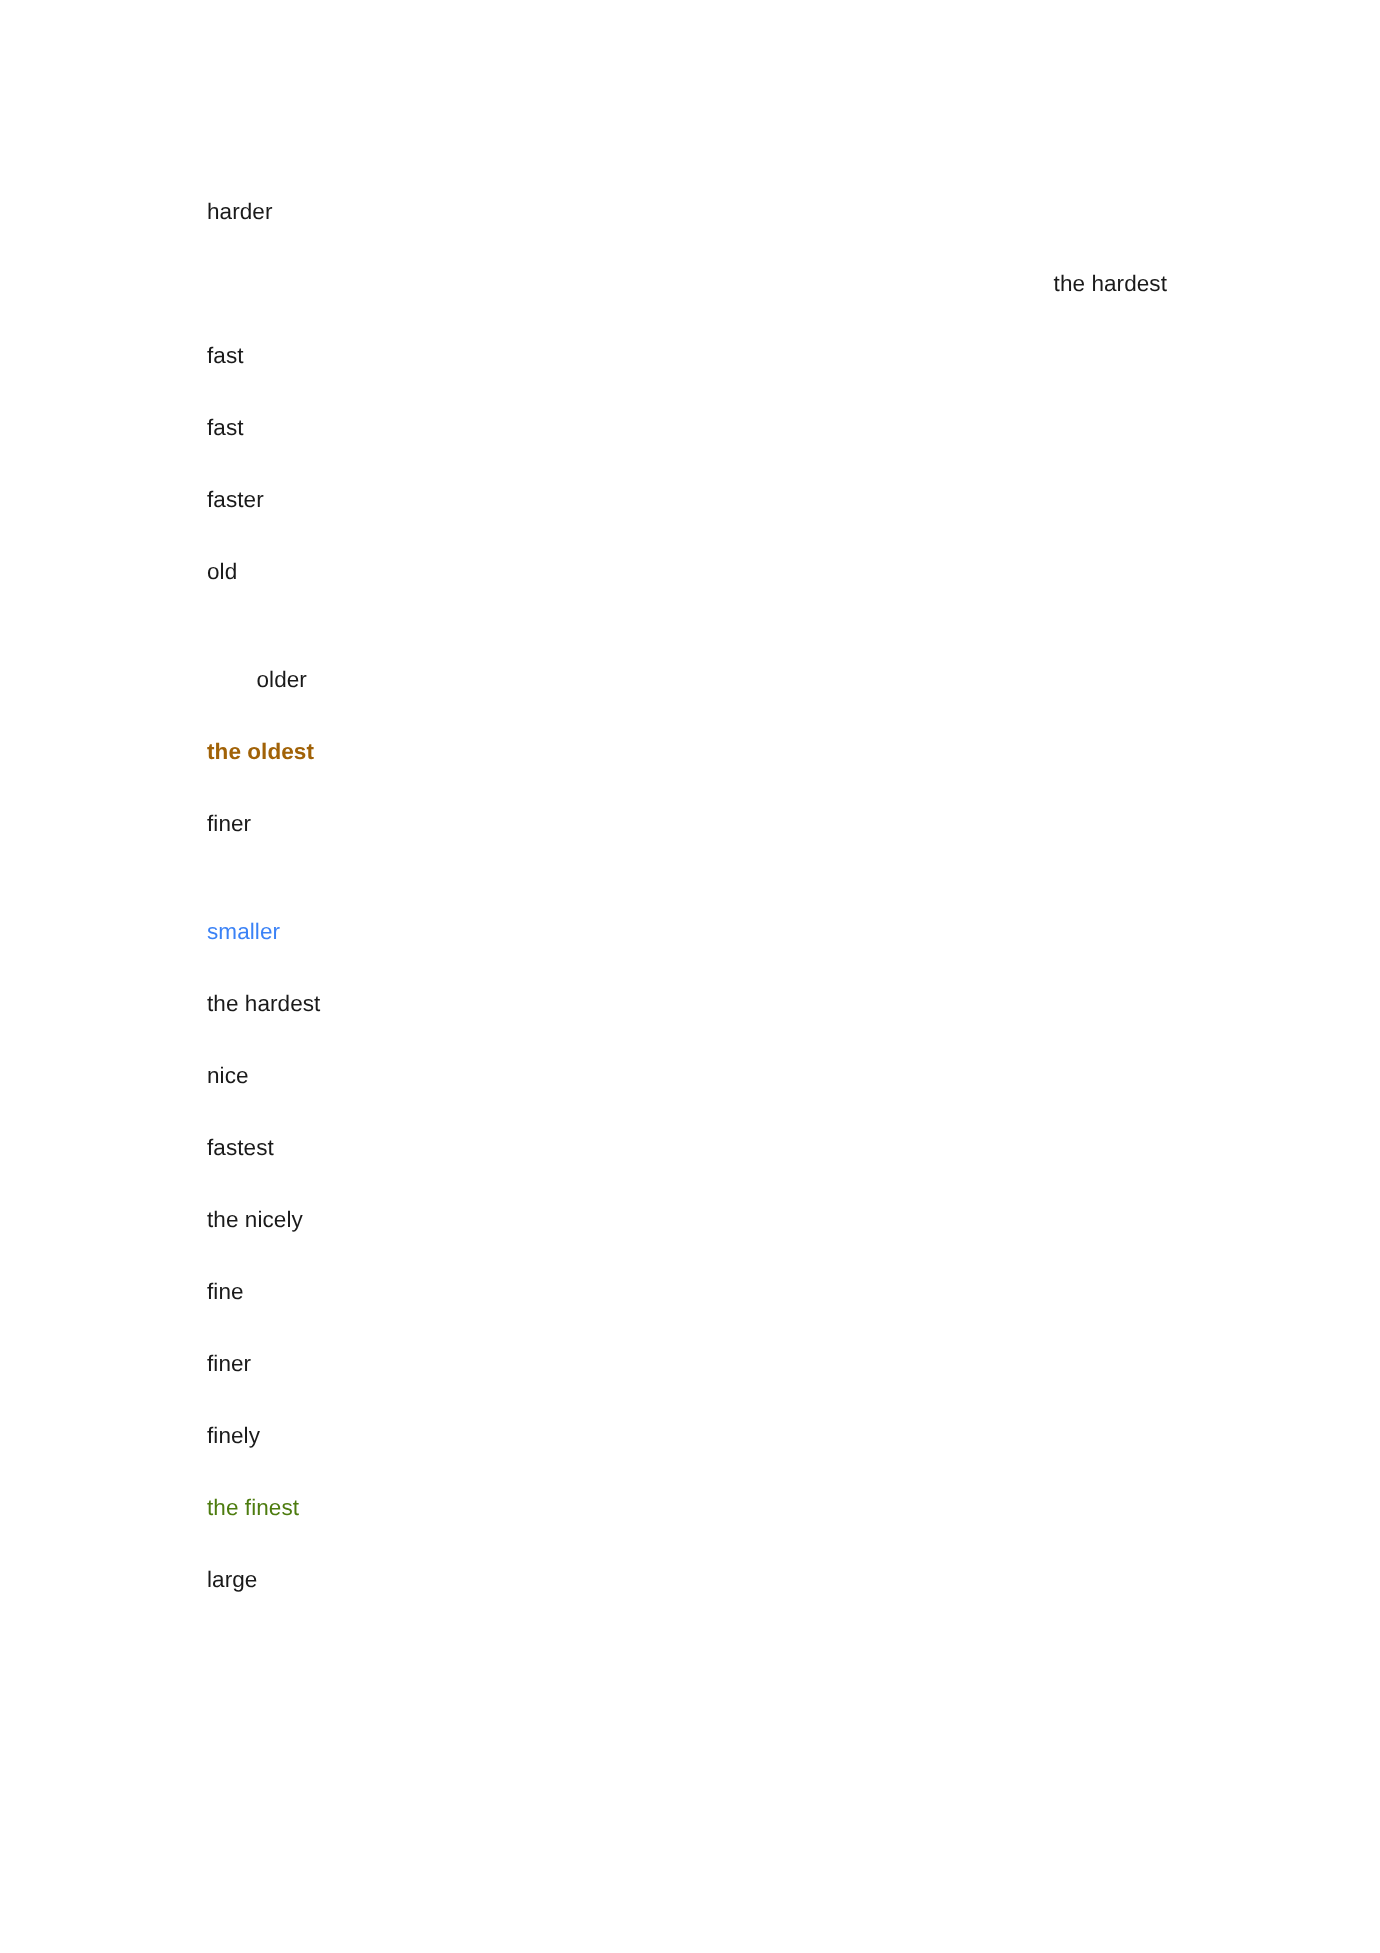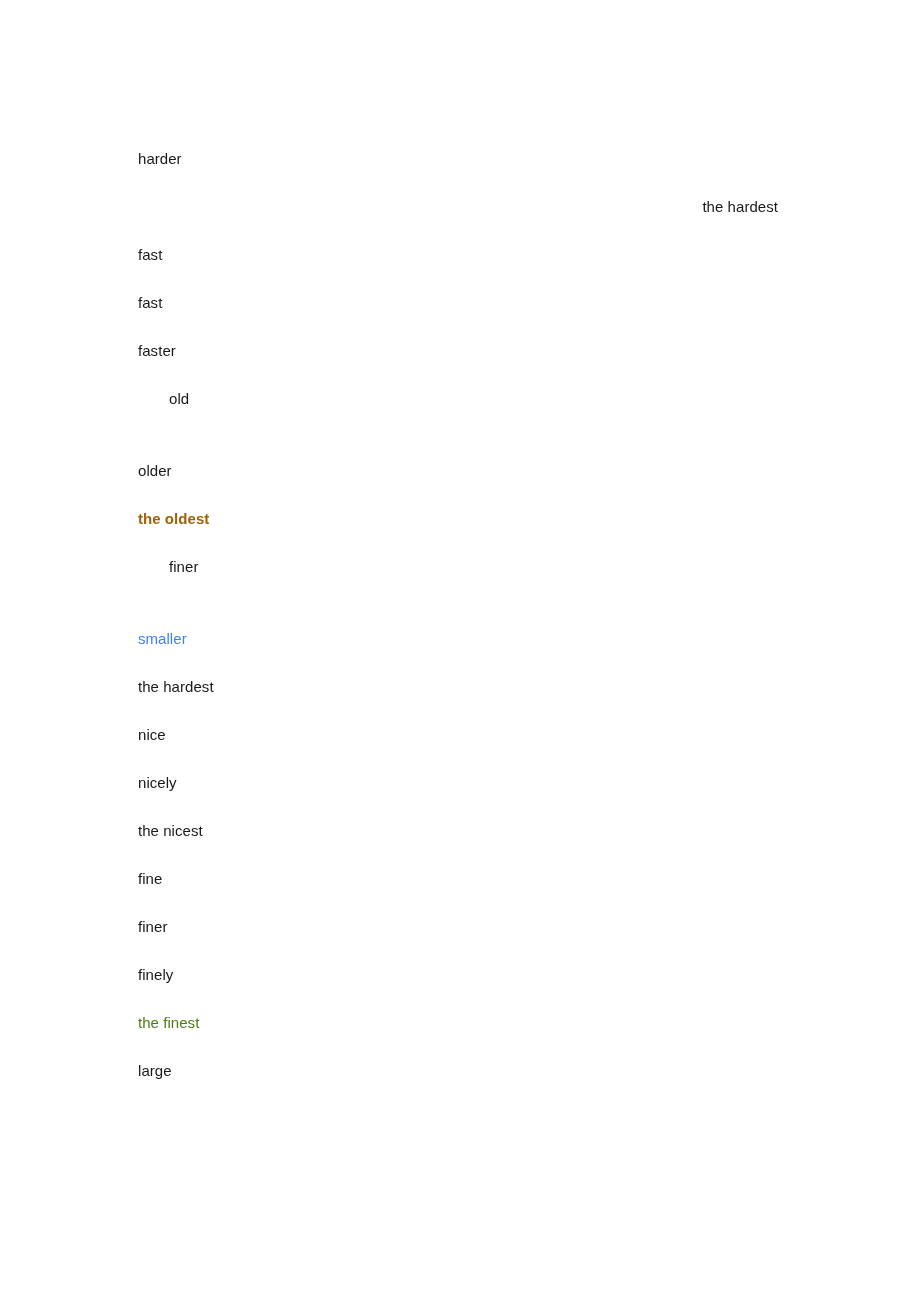--- a/index.html
+++ b/index.html
@@ -17,56 +17,55 @@
     position: relative;
     width: 920px;
     height: 1302px;
     background: #ffffff;
     overflow: hidden;
   }
 
   #doc-body {
     position: absolute;
     left: 138px;
-    top: 135px;
+    top: 118px;
     width: 640px;
   }
 
   .doc-line {
     height: 48px;
     line-height: 48px;
     font-size: 15px;
     color: #1a1a1a;
     white-space: pre;
     letter-spacing: 0.05px;
   }
 
   .doc-line.spacer-after {
     height: 72px;
-    margin-left: 31px;
   }
 </style>
 </head>
 <body>
 
 <div id="page" style="background: rgb(255, 255, 255);">
   <div id="doc-body">
       <div class="doc-line" style="color: rgb(26, 26, 26);">harder</div>
       <div class="doc-line" style="color: rgb(26, 26, 26); text-align: right;">the hardest</div>
       <div class="doc-line" style="color: rgb(26, 26, 26);">fast</div>
       <div class="doc-line" style="color: rgb(26, 26, 26);">fast</div>
       <div class="doc-line" style="color: rgb(26, 26, 26);">faster</div>
       <div class="doc-line spacer-after" style="color: rgb(26, 26, 26);">old</div>
-      <div class="doc-line" style="color: rgb(26, 26, 26);">older</div>
+      <div class="doc-line" style="color: rgb(26, 26, 26); margin-left: 33px;">older</div>
       <div class="doc-line" style="color: #a16207; font-weight: bold;">the oldest</div>
       <div class="doc-line spacer-after" style="color: rgb(26, 26, 26);">finer</div>
       <div class="doc-line" style="color: #3b82f6;">smaller</div>
       <div class="doc-line" style="color: rgb(26, 26, 26);">the hardest</div>
       <div class="doc-line" style="color: rgb(26, 26, 26);">nice</div>
-      <div class="doc-line" style="color: rgb(26, 26, 26);">nicely</div>
-      <div class="doc-line" style="color: rgb(26, 26, 26);">the nicest</div>
+      <div class="doc-line" style="color: rgb(26, 26, 26);">fastest</div>
+      <div class="doc-line" style="color: rgb(26, 26, 26);">the nicely</div>
       <div class="doc-line" style="color: rgb(26, 26, 26);">fine</div>
       <div class="doc-line" style="color: rgb(26, 26, 26);">finer</div>
       <div class="doc-line" style="color: rgb(26, 26, 26);">finely</div>
       <div class="doc-line" style="color: #4d7c0f;">the finest</div>
       <div class="doc-line" style="color: rgb(26, 26, 26);">large</div>
     </div>
 </div>
 
 </body></html>

